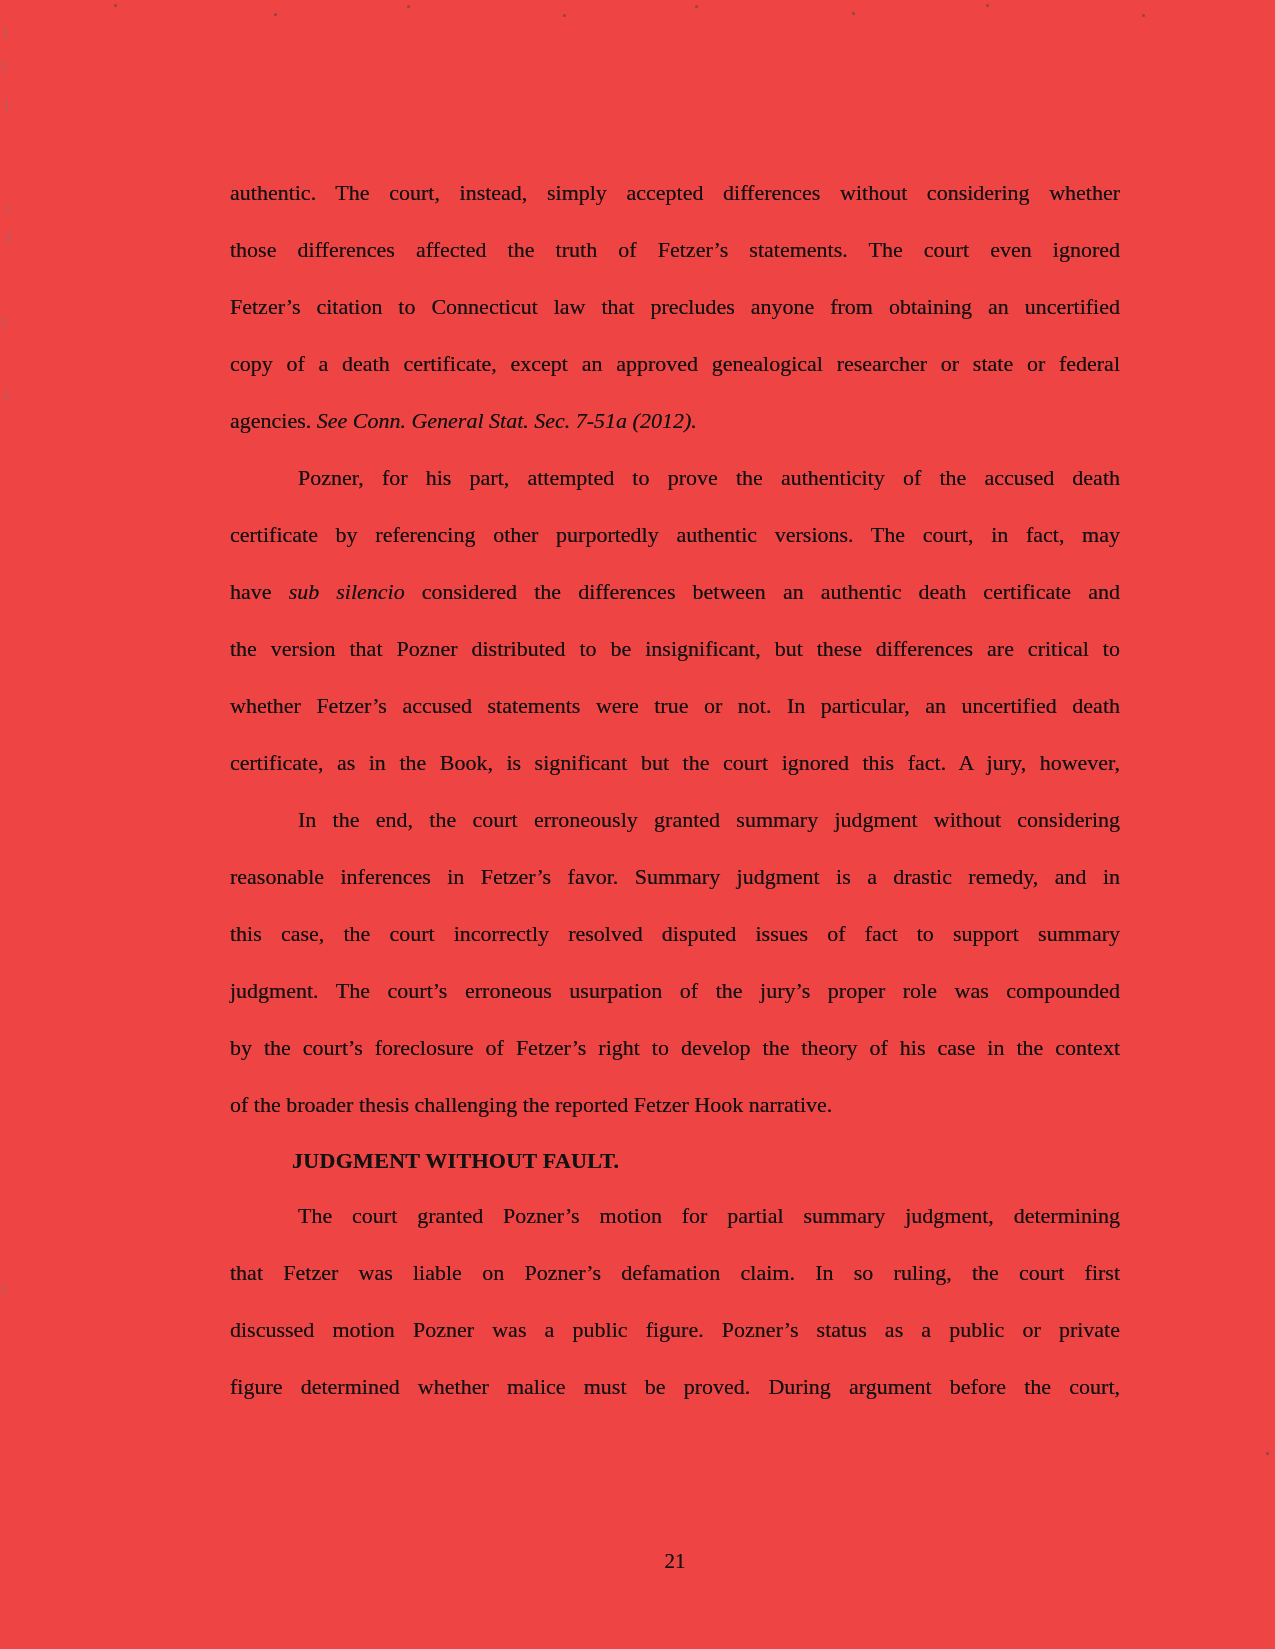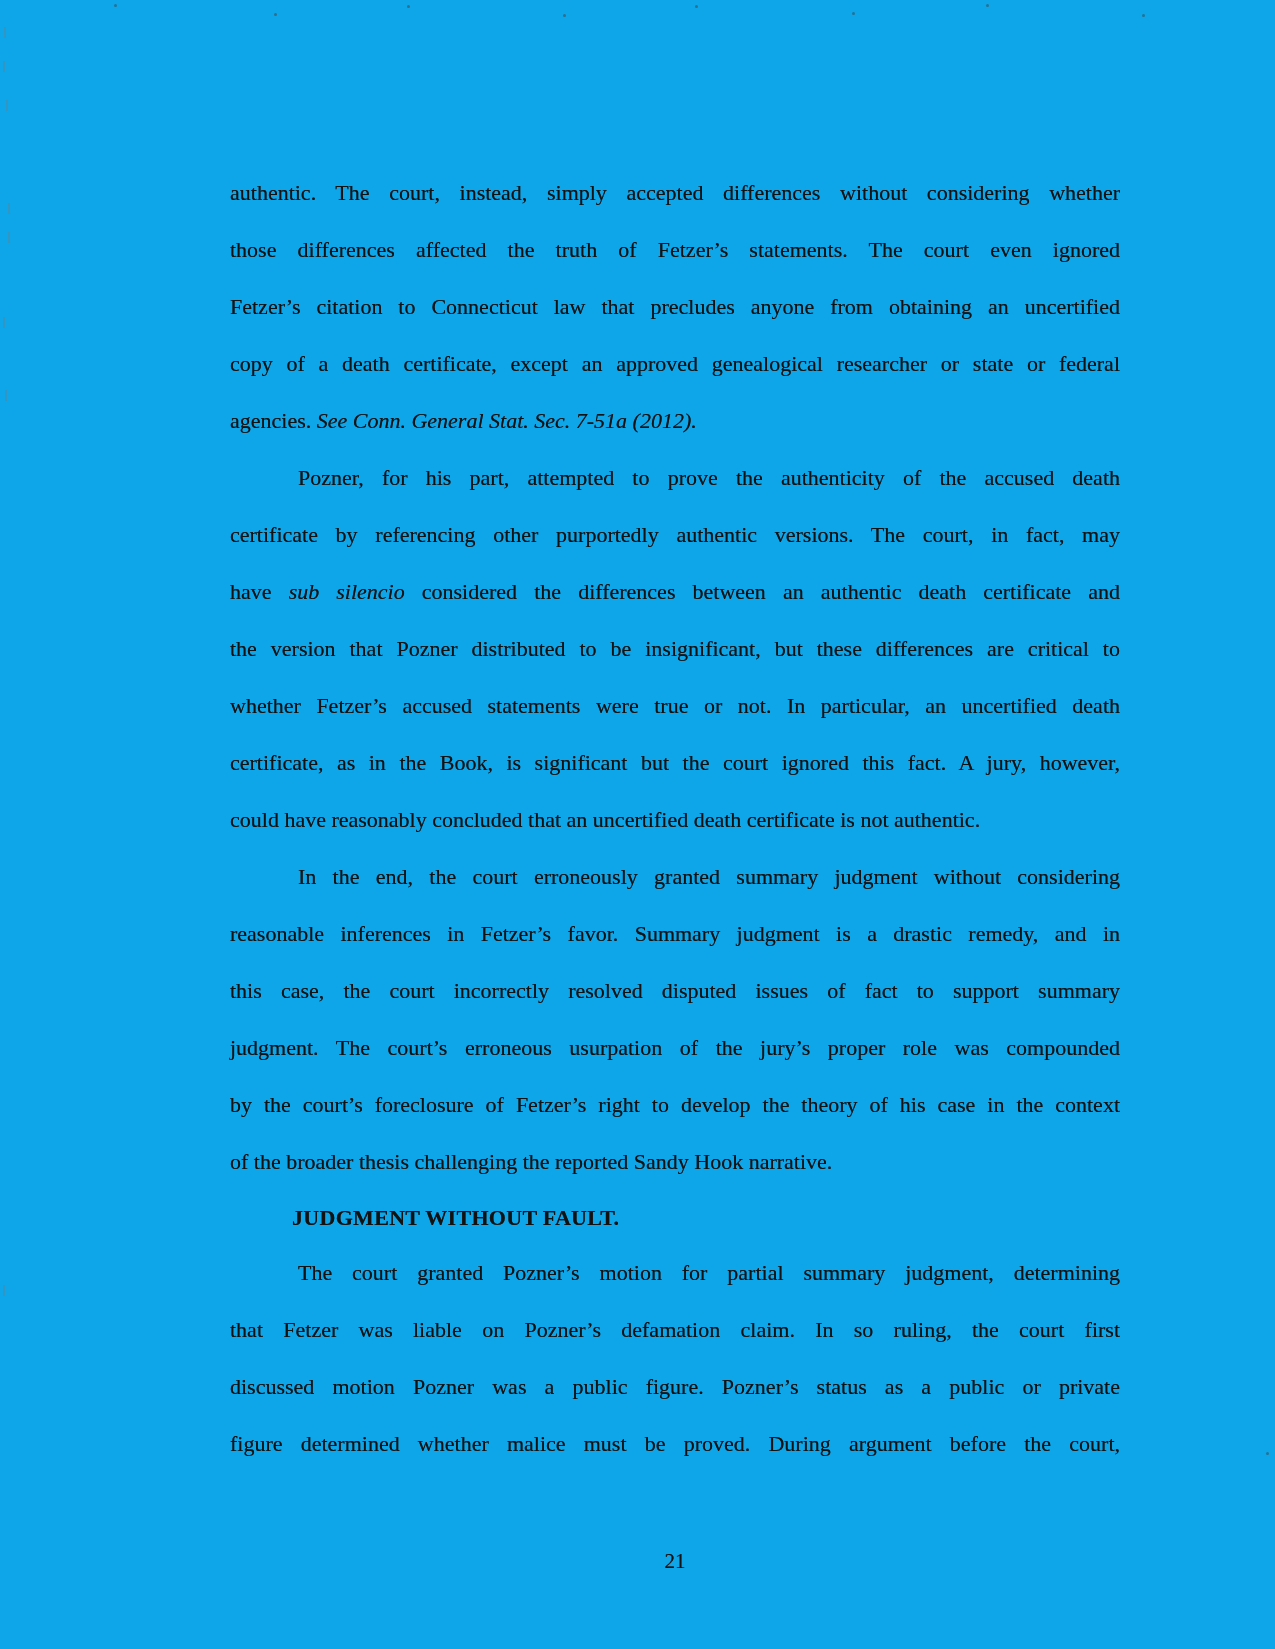--- a/index.html
+++ b/index.html
@@ -4,21 +4,21 @@
 <style>
   html, body {
     margin: 0;
     padding: 0;
     background: #e8e8e8;
   }
   .page {
     position: relative;
     width: 1275px;
     height: 1649px;
-    background: #0ea5e9;
+    background: #ef4444;
     overflow: hidden;
     font-family: "Liberation Serif", "DejaVu Serif", serif;
     color: #121212;
   }
   
   .text-block {
     position: absolute;
     left: 230px;
     top: 164px;
     width: 890px;
@@ -98,29 +98,28 @@
         <div class="line"><span>copy of a death certificate, except an approved genealogical researcher or state or federal</span></div>
         <div class="line left"><span>agencies.  </span><i>See Conn. General Stat. Sec. 7-51a (2012).</i></div>
       </div>
       <div class="paragraph">
         <div class="line ind"><span>Pozner, for his part, attempted to prove the authenticity of the accused death</span></div>
         <div class="line"><span>certificate by referencing other purportedly authentic versions. The court, in fact, may</span></div>
         <div class="line"><span>have </span><i>sub silencio</i><span> considered the differences between an authentic death certificate and</span></div>
         <div class="line"><span>the version that Pozner distributed to be insignificant, but these differences are critical to</span></div>
         <div class="line"><span>whether Fetzer’s accused statements were true or not.  In particular, an uncertified death</span></div>
         <div class="line"><span>certificate, as in the Book, is significant but the court ignored this fact.  A jury, however,</span></div>
-        <div class="line left"><span>could have reasonably concluded that an uncertified death certificate is not authentic.</span></div>
       </div>
       <div class="paragraph">
         <div class="line ind"><span>In the end, the court erroneously granted summary judgment without considering</span></div>
         <div class="line"><span>reasonable inferences in Fetzer’s favor.  Summary judgment is a drastic remedy, and in</span></div>
         <div class="line"><span>this case, the court incorrectly resolved disputed issues of fact to support summary</span></div>
         <div class="line"><span>judgment.  The court’s erroneous usurpation of the jury’s proper role was compounded</span></div>
         <div class="line"><span>by the court’s foreclosure of Fetzer’s right to develop the theory of his case in the context</span></div>
-        <div class="line left"><span>of the broader thesis challenging the reported Sandy Hook narrative.</span></div>
+        <div class="line left"><span>of the broader thesis challenging the reported Fetzer Hook narrative.</span></div>
       </div>
       <div class="heading">
         <div class="h-line left"><span>JUDGMENT WITHOUT FAULT.</span></div>
       </div>
       <div class="paragraph">
         <div class="line ind"><span>The court granted Pozner’s motion for partial summary judgment, determining</span></div>
         <div class="line"><span>that Fetzer was liable on Pozner’s defamation claim.  In so ruling, the court first</span></div>
         <div class="line"><span>discussed motion Pozner was a public figure.  Pozner’s status as a public or private</span></div>
         <div class="line"><span>figure determined whether malice must be proved.  During argument before the court,</span></div>
       </div>

